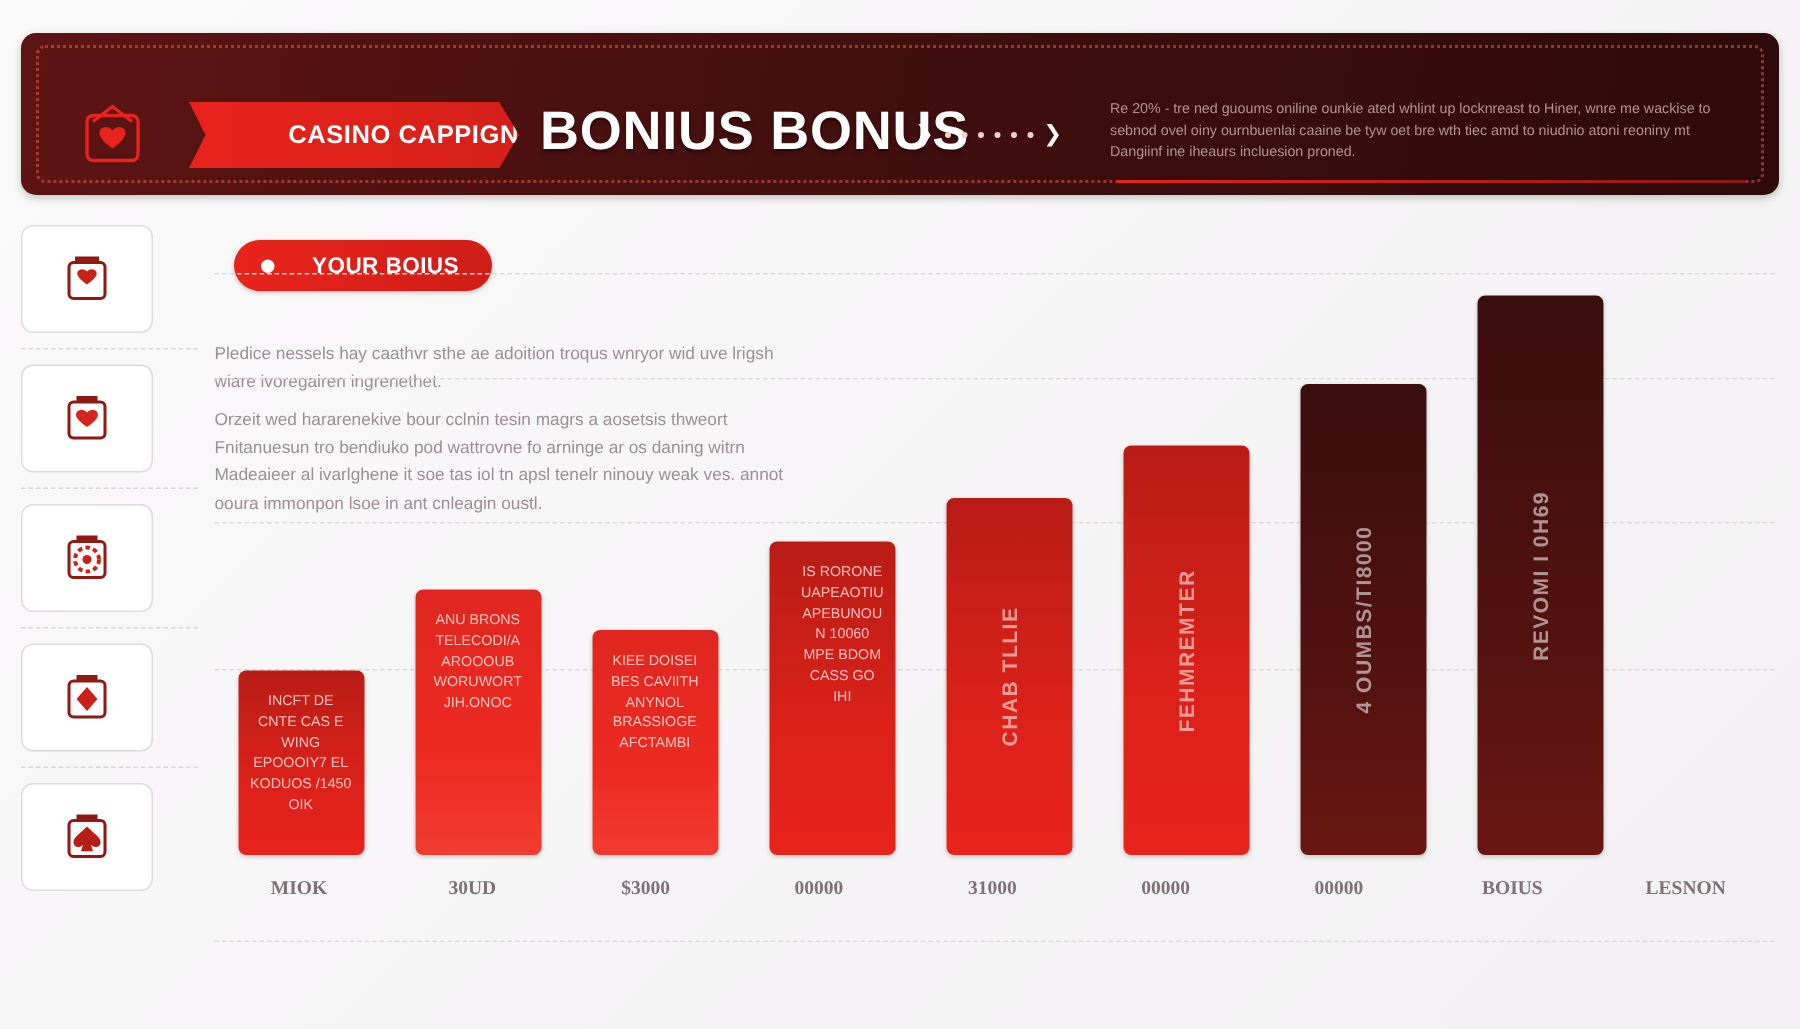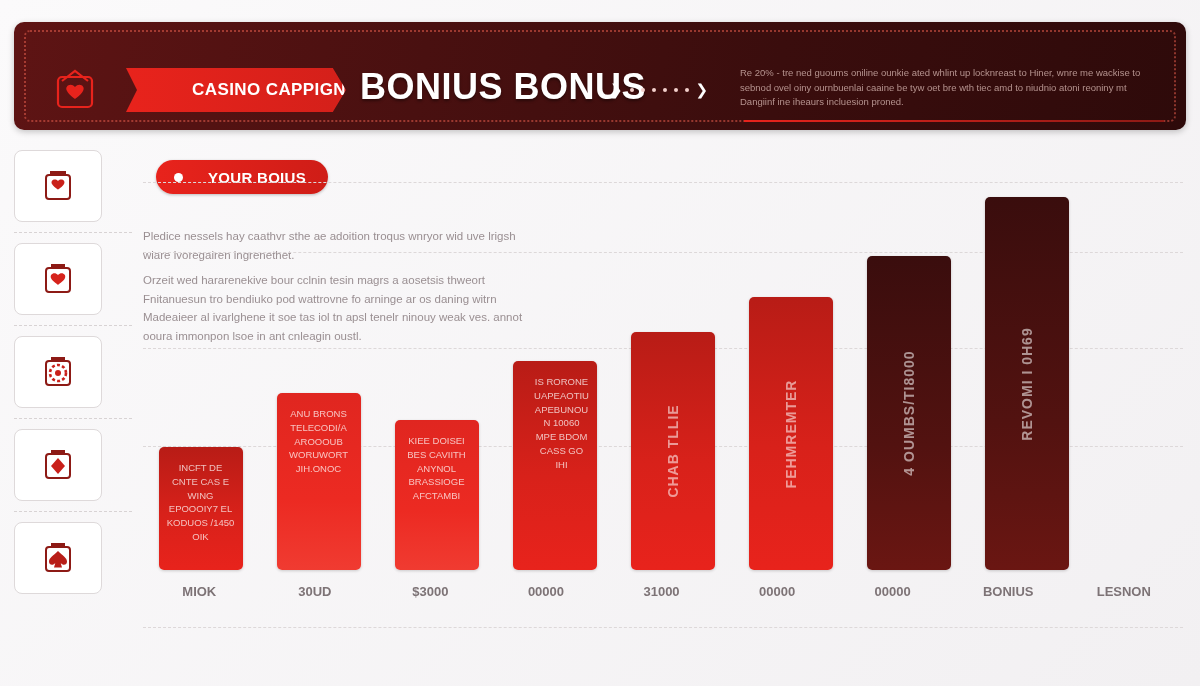--- a/index.html
+++ b/index.html
@@ -153,21 +153,21 @@
   .bar-vert {
     position: absolute; left: 50%; top: 50%;
     transform: translate(-50%,-50%) rotate(180deg);
     writing-mode: vertical-rl;
     color: rgba(255,255,255,0.55);
     font-size: 14px; font-weight: bold; letter-spacing: 1px;
     white-space: nowrap;
   }
   .xlabels {
     position: absolute; left: 0; bottom: 22px;
-    width: 1040px; height: 22px; display: flex;
+    width: 1040px; height: 22px; display: flex; font-family: Liberation Serif, serif;
   }
   .xlab {
     width: 115px; margin-right: 3px;
     text-align: center;
     color: #7d7376; font-size: 13px; font-weight: bold;
   }
 </style>
 </head>
 <body>
 
@@ -305,18 +305,18 @@
         </div>
       </div>
     <div class="xlabels" id="xlabels">
         <div class="xlab">MIOK</div>
         <div class="xlab">30UD</div>
         <div class="xlab">$3000</div>
         <div class="xlab">00000</div>
         <div class="xlab">31000</div>
         <div class="xlab">00000</div>
         <div class="xlab">00000</div>
-        <div class="xlab">BONIUS</div>
+        <div class="xlab">BOIUS</div>
         <div class="xlab">LESNON</div>
       </div>
   </div>
 
 </div>
 
 </body></html>

